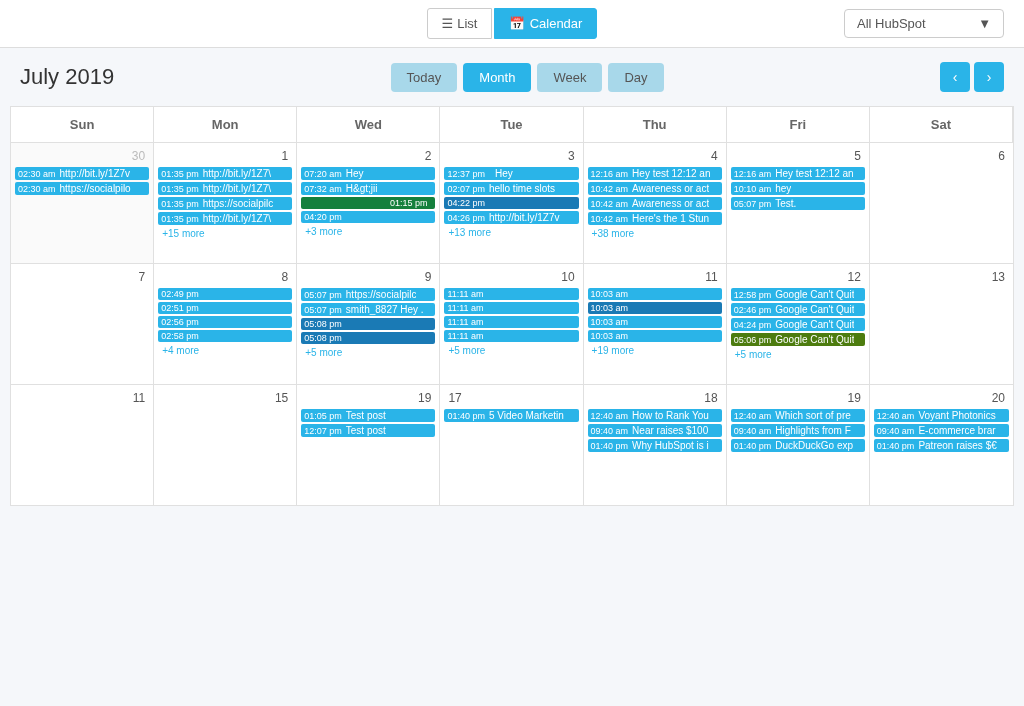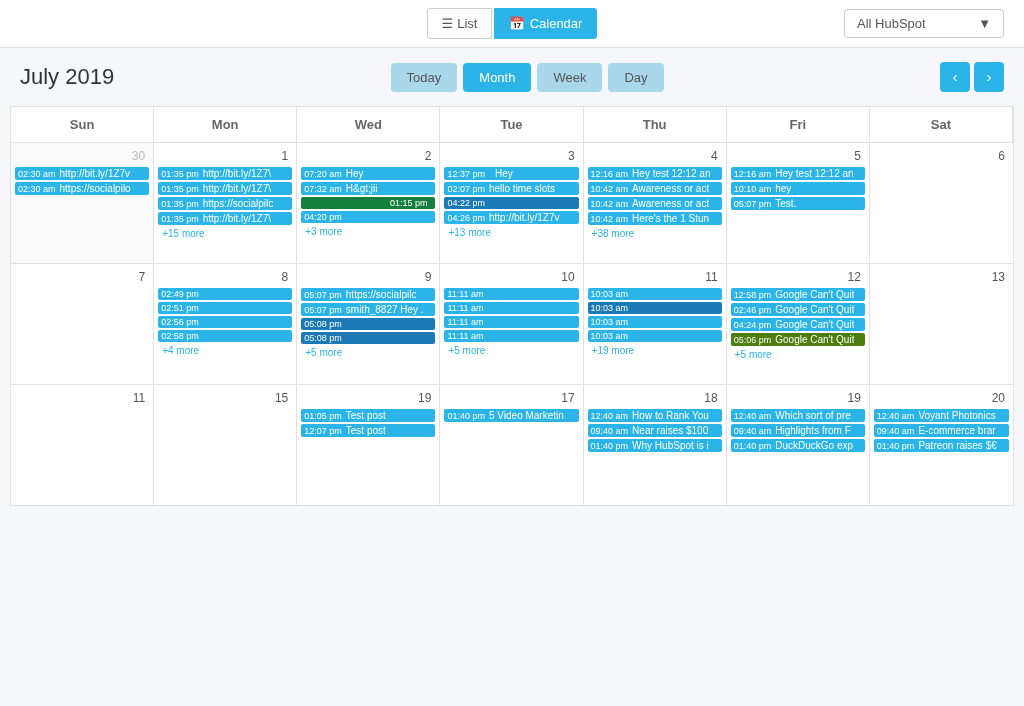--- a/index.html
+++ b/index.html
@@ -286,21 +286,21 @@
           <div style="display: flex; align-items: center; gap: 2px; margin-bottom: 2px; border-radius: 2px; padding: 1px 3px; font-size: 10px; color: rgb(255, 255, 255); overflow: hidden; white-space: nowrap; cursor: pointer; background: rgb(42, 180, 232);">
             <span style="font-size: 9px; flex-shrink: 0; margin-right: 2px;">01:05 pm</span>
             <span style="overflow: hidden; text-overflow: ellipsis; white-space: nowrap;">Test post</span>
           </div>
           <div style="display: flex; align-items: center; gap: 2px; margin-bottom: 2px; border-radius: 2px; padding: 1px 3px; font-size: 10px; color: rgb(255, 255, 255); overflow: hidden; white-space: nowrap; cursor: pointer; background: rgb(42, 180, 232);">
             <span style="font-size: 9px; flex-shrink: 0; margin-right: 2px;">12:07 pm</span>
             <span style="overflow: hidden; text-overflow: ellipsis; white-space: nowrap;">Test post</span>
           </div>
         </div>
         <div style="border-right: 1px solid rgb(224, 224, 224); padding: 4px; min-height: 120px; vertical-align: top;">
-          <div style="text-align: right; font-size: 12px; padding: 2px 4px 4px; color: rgb(85, 85, 85);">17</div>
+          <div style="text-align: left; font-size: 12px; padding: 2px 4px 4px; color: rgb(85, 85, 85);">17</div>
           <div style="display: flex; align-items: center; gap: 2px; margin-bottom: 2px; border-radius: 2px; padding: 1px 3px; font-size: 10px; color: rgb(255, 255, 255); overflow: hidden; white-space: nowrap; cursor: pointer; background: rgb(42, 180, 232);">
             <span style="font-size: 9px; flex-shrink: 0; margin-right: 2px;">01:40 pm</span>
             <span style="overflow: hidden; text-overflow: ellipsis; white-space: nowrap;">5 Video Marketin</span>
           </div>
         </div>
         <div style="border-right: 1px solid rgb(224, 224, 224); padding: 4px; min-height: 120px; vertical-align: top;">
           <div style="text-align: right; font-size: 12px; padding: 2px 4px 4px; color: rgb(85, 85, 85);">18</div>
           <div style="display: flex; align-items: center; gap: 2px; margin-bottom: 2px; border-radius: 2px; padding: 1px 3px; font-size: 10px; color: rgb(255, 255, 255); overflow: hidden; white-space: nowrap; cursor: pointer; background: rgb(42, 180, 232);">
             <span style="font-size: 9px; flex-shrink: 0; margin-right: 2px;">12:40 am</span>
             <span style="overflow: hidden; text-overflow: ellipsis; white-space: nowrap;">How to Rank You</span>

